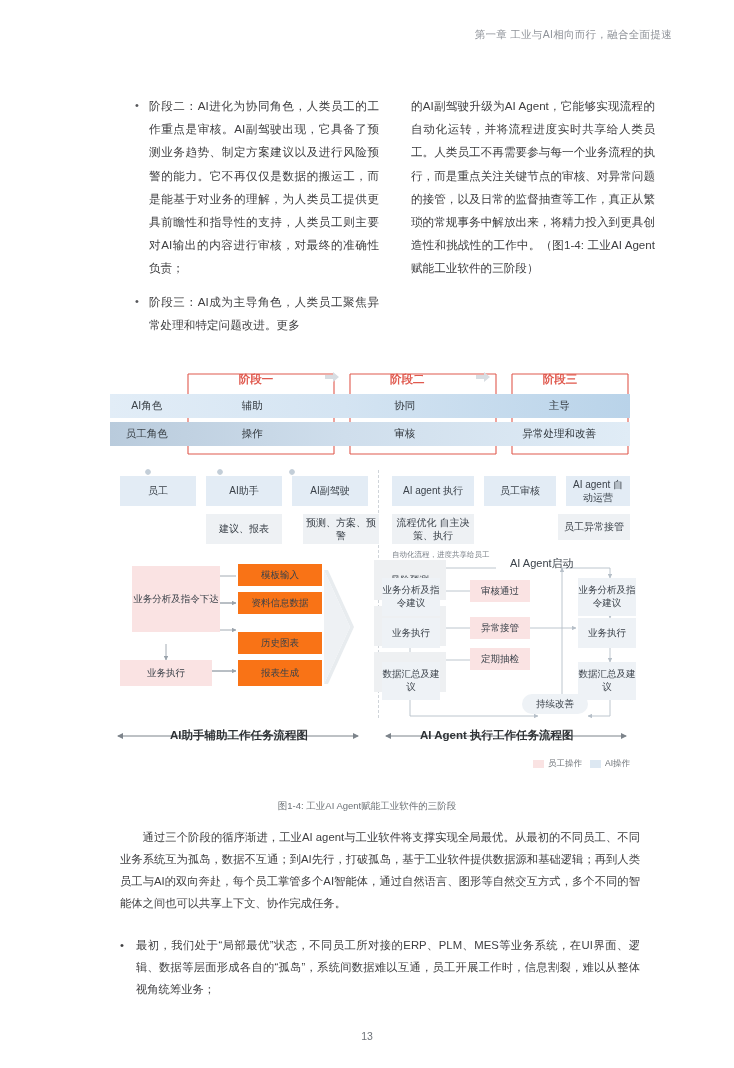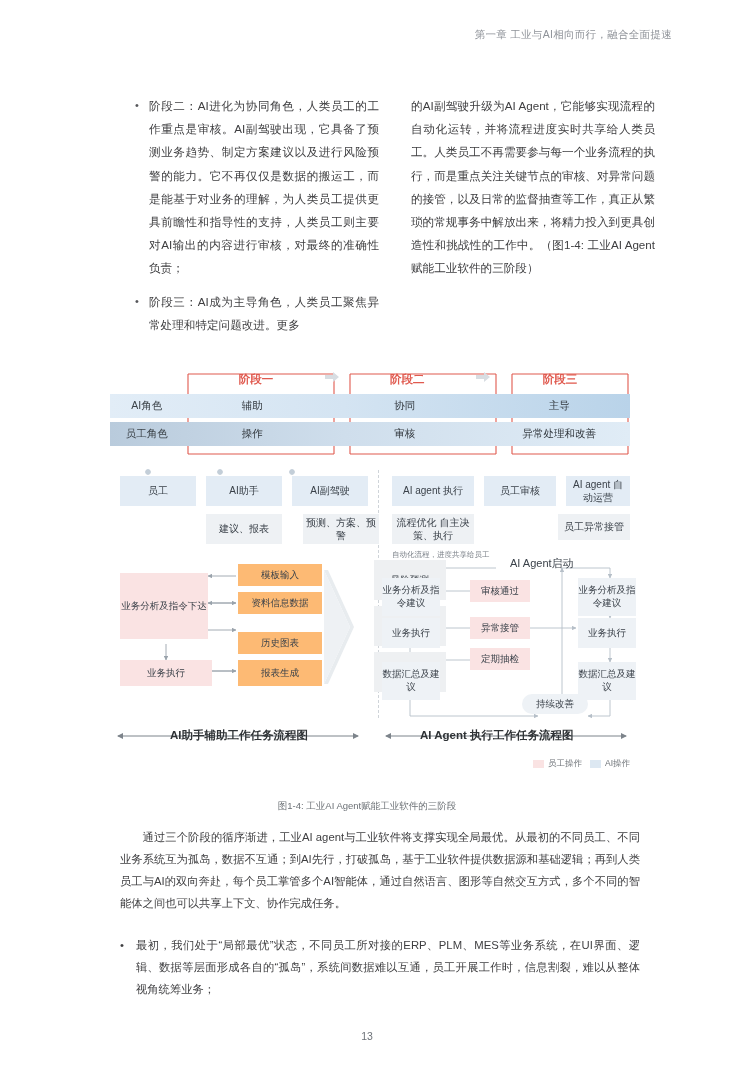--- a/index.html
+++ b/index.html
@@ -131,21 +131,21 @@
 
   
   .flow { position: absolute; left: 0; top: 188px; width: 520px; height: 160px; }
   .nbox {
     position: absolute;
     display: flex; align-items: center; justify-content: center;
     text-align: center; line-height: 1.35;
     font-size: 9.5px; color: #3a4149;
   }
   .nbox.pink { background: #fae3e3; }
-  .nbox.gray { background: #fdba74; }
+  .nbox.gray { background: #f97316; }
   .nbox.blue { background: #eef2f6; }
   .pill {
     position: absolute; background: #eef2f6; border-radius: 11px;
     display: flex; align-items: center; justify-content: center;
     font-size: 9.5px; color: #3a4149;
   }
   .agent-start {
     position: absolute; font-size: 11px; color: #3a4149; white-space: nowrap;
   }
 
@@ -343,21 +343,21 @@
 
       <div class="chip sub" style="left:96px; top:38px; width:76px; height:30px;">建议、报表</div>
       <div class="chip sub" style="left:182px;top:38px; width:76px; height:30px;margin-left:11px;">预测、方案、预警</div>
       <div class="chip sub" style="left:282px;top:38px; width:82px; height:30px;">流程优化 自主决策、执行</div>
       <div class="chip sub" style="left:448px;top:38px; width:72px; height:26px;">员工异常接管</div>
 
       <div class="chip-note" style="left:282px; top:74px;text-align:right;">自动化流程，进度共享给员工</div>
     </div>
 
     <div class="flow">
-      <div class="nbox pink" style="left:10px; top:6px;  width:88px; height:66px;margin-top:7px;">业务分析及指令下达</div>
+      <div class="nbox pink" style="left:22px; top:6px;  width:88px; height:66px;">业务分析及指令下达</div>
       <div class="nbox pink" style="left:10px; top:100px;width:92px; height:26px;">业务执行</div>
 
       <div class="nbox gray" style="left:128px; top:4px;  width:84px; height:22px;">模板输入</div>
       <div class="nbox gray" style="left:128px; top:32px; width:84px; height:22px;">资料信息数据</div>
       <div class="nbox gray" style="left:128px; top:60px; width:84px; height:22px;margin-top:12px;">历史图表</div>
       <div class="nbox gray" style="left:128px; top:100px;width:84px; height:26px;">报表生成</div>
 
       <svg class="chevron" style="left:214px; top:2px;" width="46" height="130" viewBox="0 0 46 130">
         <path d="M0,8 L26,65 L0,122 L0,122 L4,122 L30,65 L4,8 z" fill="#e8ecef"></path>
         <path d="M0,8 L26,65 L0,122 z" fill="#eef1f4"></path>

